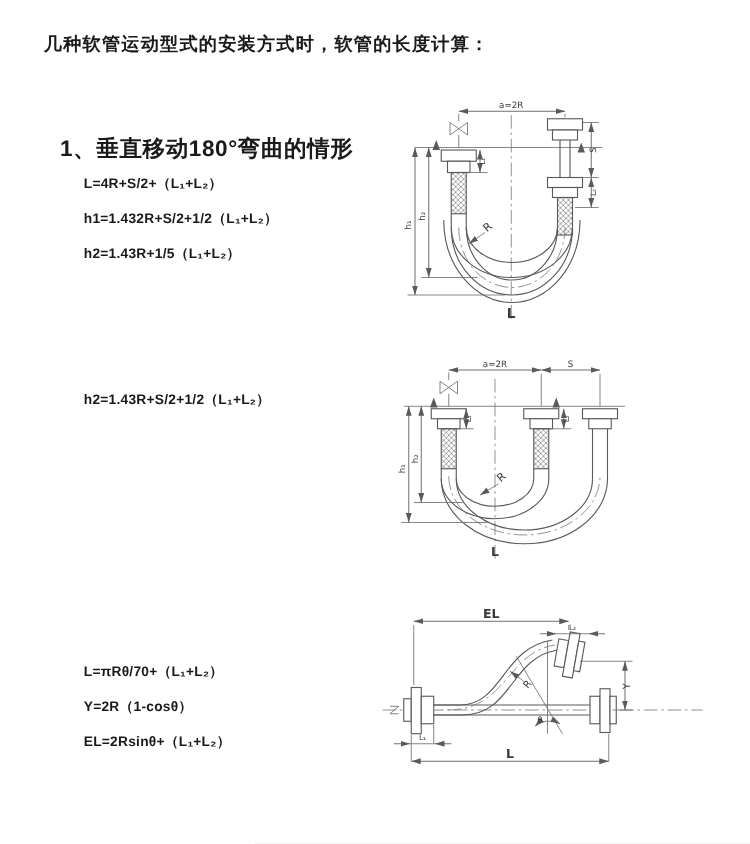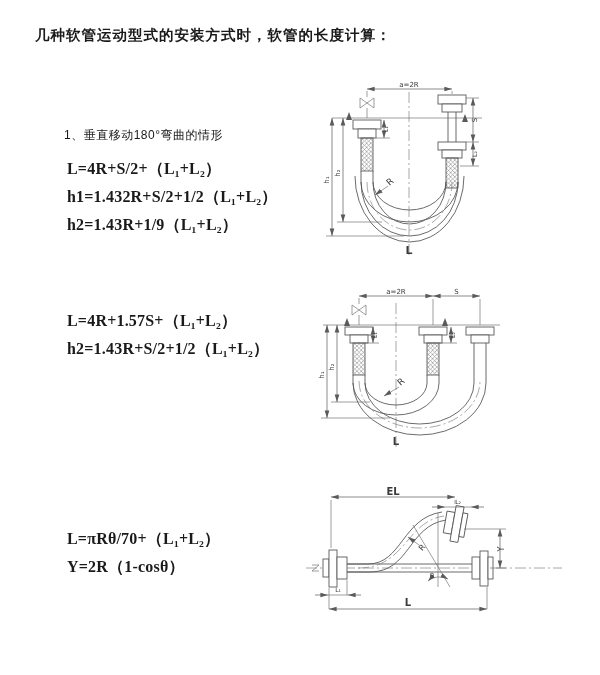--- a/index.html
+++ b/index.html
@@ -7,26 +7,26 @@
     position:relative;width:600px;height:675px;background:#ffffff;
     font-family:"Liberation Sans","DejaVu Sans",sans-serif;color:#1a1a1a;
     overflow:hidden;margin:0 auto;
   }
   .title{
     position:absolute;left:35px;top:26px;font-size:14.5px;font-weight:700;
     letter-spacing:1px;white-space:nowrap;
   }
   .sec{position:absolute;left:48px;}
   .sec h2{
-    margin:16px;font-size:12px;font-weight:400;line-height:18px;letter-spacing:0.5px;
+    margin:0;font-size:18px;font-weight:700;line-height:18px;letter-spacing:0.5px;
     white-space:nowrap;
   }
   .sec p.f{
-    margin:11px 0 0 19px;font-size:16px;font-weight:600;line-height:17px;
-    font-family:Liberation Serif, serif;white-space:nowrap;
+    margin:11px 0 0 19px;font-size:11px;font-weight:600;line-height:17px;
+    font-family:Liberation Sans, sans-serif;white-space:nowrap;
     letter-spacing:0.2px;
   }
   .diag{position:absolute;}
   
   svg .ln{stroke:#5a5a5a;stroke-width:0.9;fill:none;}
   svg .thin{stroke:#6a6a6a;stroke-width:0.65;fill:none;}
   svg .cl{stroke:#7a7a7a;stroke-width:0.65;fill:none;stroke-dasharray:11 3 2 3;}
   svg .dim{stroke:#5a5a5a;stroke-width:0.7;fill:none;}
   svg rect.part{fill:#ffffff;stroke:#5a5a5a;stroke-width:0.9;}
   svg rect.hose{fill:url(#hatch);stroke:#5a5a5a;stroke-width:0.9;}
@@ -51,31 +51,31 @@
       </pattern>
     </defs>
   </svg>
 
   <div class="title">几种软管运动型式的安装方式时，软管的长度计算：</div>
 
   <section class="sec" style="top:110px">
     <h2>1、垂直移动180°弯曲的情形</h2>
     <p class="f">L=4R+S/2+（L₁+L₂）</p>
     <p class="f">h1=1.432R+S/2+1/2（L₁+L₂）</p>
-    <p class="f">h2=1.43R+1/9（L₁+L₂）</p>
+    <p class="f">h2=1.43R+1/5（L₁+L₂）</p>
   </section>
 
   <section class="sec" style="top:301px">
-    <p class="f">L=4R+1.57S+（L₁+L₂）</p>
     <p class="f">h2=1.43R+S/2+1/2（L₁+L₂）</p>
   </section>
 
   <section class="sec" style="top:519px">
     <p class="f">L=πRθ/70+（L₁+L₂）</p>
     <p class="f">Y=2R（1-cosθ）</p>
+    <p class="f">EL=2Rsinθ+（L₁+L₂）</p>
   </section>
 
   <div class="diag" style="left:312px;top:76px;width:260px;height:185px">
   <svg width="260" height="185" viewBox="0 0 260 185">
     <line class="cl" x1="97" y1="16" x2="97" y2="182"></line>
 
     <g>
       <line class="dim" x1="55" y1="13" x2="140" y2="13" marker-start="url(#ar)" marker-end="url(#ar)"></line>
       <line class="thin" x1="55" y1="15" x2="55" y2="21"></line>
       <line class="thin" x1="140" y1="15" x2="140" y2="18"></line>

